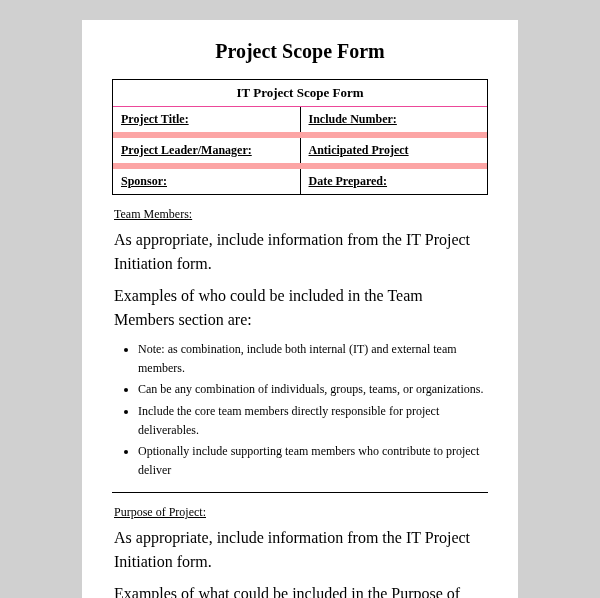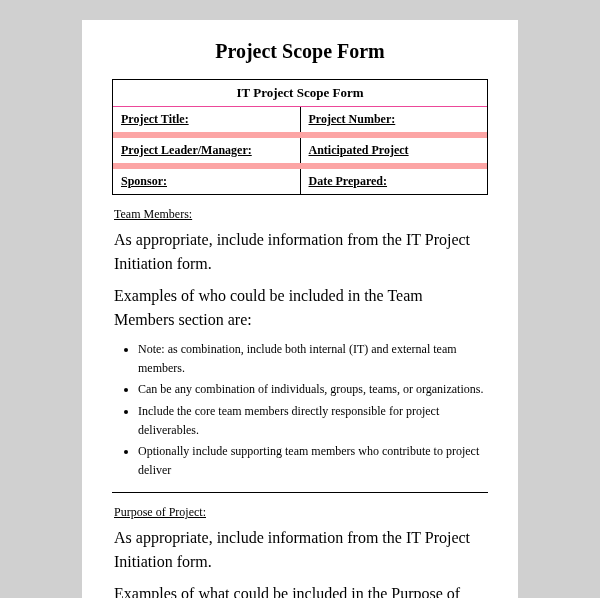--- a/index.html
+++ b/index.html
@@ -112,21 +112,21 @@
   <h1 class="page-title">Project Scope Form</h1>
 
   <div class="form-container">
     <div class="form-header">IT Project Scope Form</div>
 
     <div class="form-row">
       <div class="form-cell">
         <span class="form-cell-label">Project Title:</span>
       </div>
       <div class="form-cell">
-        <span class="form-cell-label">Project Number:</span>
+        <span class="form-cell-label">Include Number:</span>
       </div>
     </div>
 
     <div class="form-row">
       <div class="form-cell">
         <span class="form-cell-label">Project Leader/Manager:</span>
       </div>
       <div class="form-cell">
         <span class="form-cell-label">Anticipated Project</span>
       </div>

